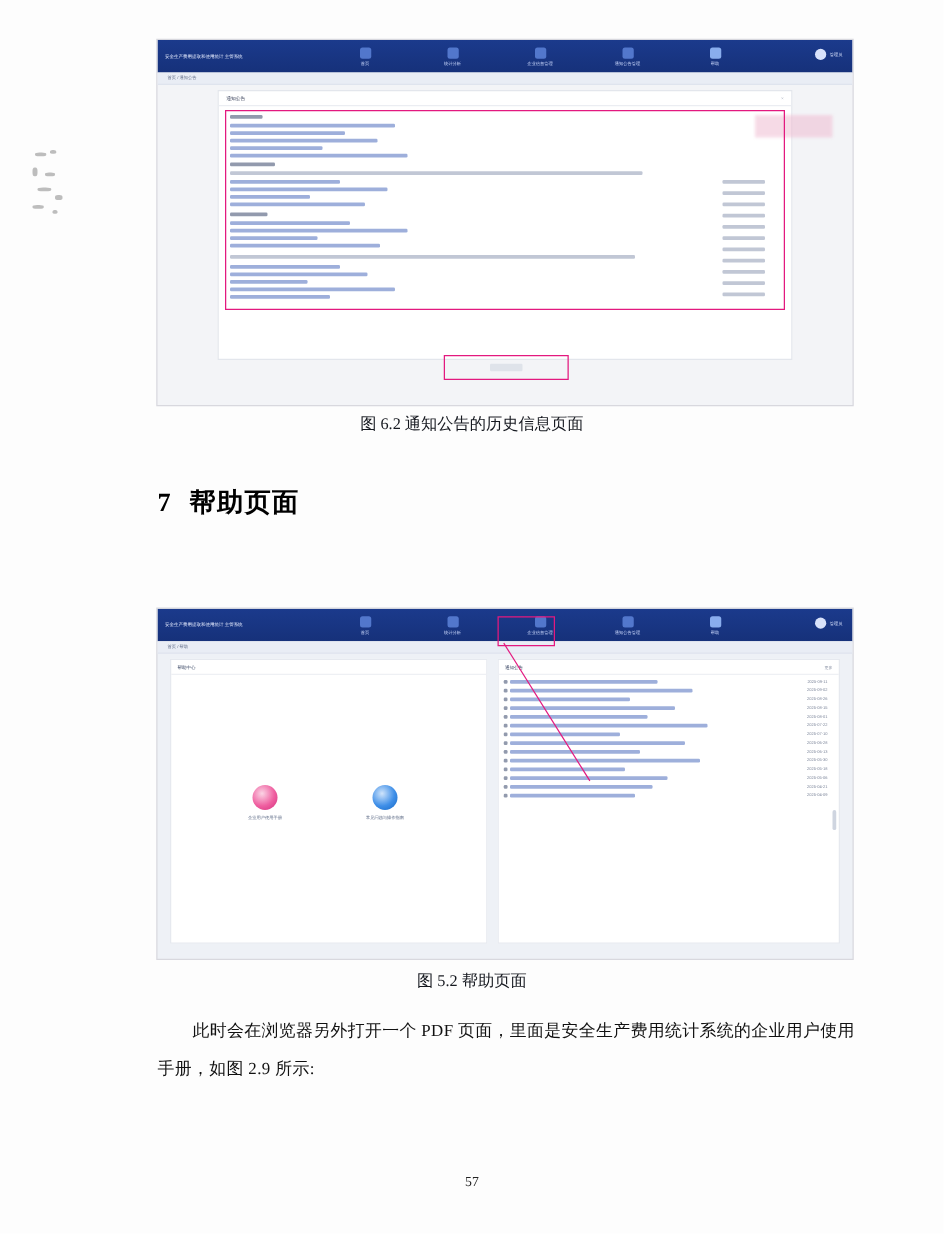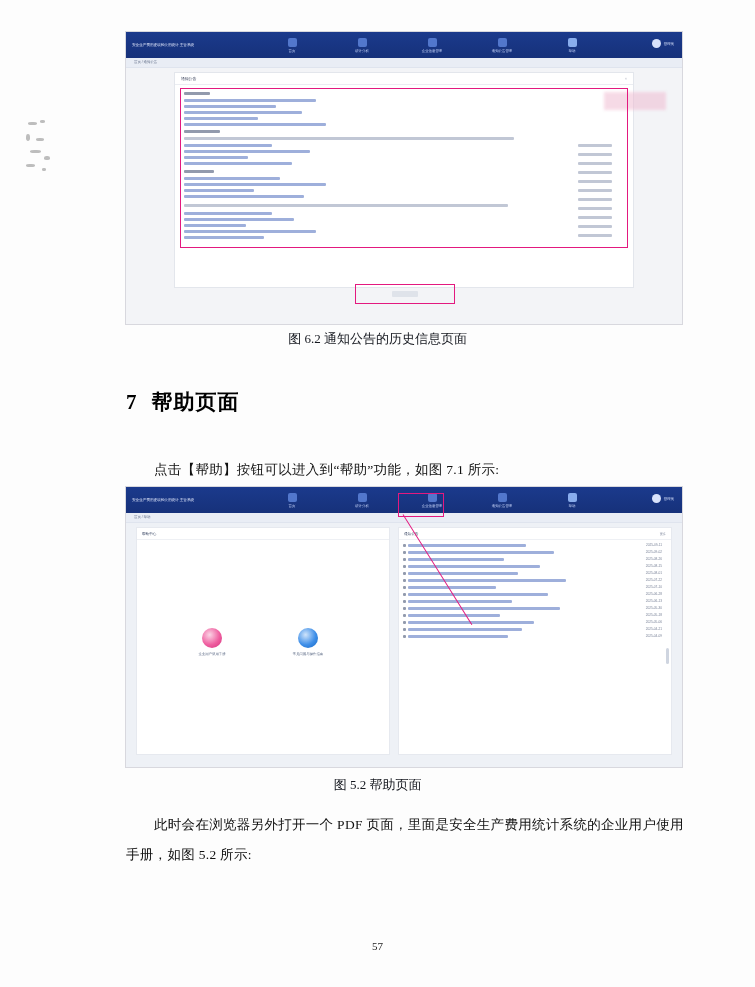--- a/index.html
+++ b/index.html
@@ -413,21 +413,20 @@
       <div class="btnblur"></div>
     </div>
   </div>
 
   <div class="cap" id="cap62">图 6.2  通知公告的历史信息页面</div>
 
   <div class="h1">
     <span class="num">7</span><span>帮助页面</span>
   </div>
 
-  <div class="para" id="p1">点击【帮助】按钮可以进入到“帮助”功能，如图 7.1 所示:</div>
 
   <div class="fig71">
 
     <div class="appbar">
       <div class="brand">安全生产费用提取和使用统计
 主管系统</div>
       <div class="navs">
         <div class="navitem">
           <span class="nic"></span>
           <span>首页</span>
@@ -527,16 +526,16 @@
       <div>2025-04-21</div>
       <div>2025-04-09</div>
     </div>
 
     <div class="redbox3"></div>
     <div class="redline" style="left:277px;top:27px;width:130px;transform:rotate(58deg);"></div>
   </div>
 
   <div class="cap" id="cap71">图 5.2 帮助页面</div>
 
-  <div class="para" id="p2">此时会在浏览器另外打开一个 PDF 页面，里面是安全生产费用统计系统的企业用户使用手册，如图 5.2 所示:</div>
+  <div class="para" id="p2">此时会在浏览器另外打开一个 PDF 页面，里面是安全生产费用统计系统的企业用户使用手册，如图 2.9 所示:</div>
 
   <div class="pagenum">57</div>
 </div>
 
 </body></html>

